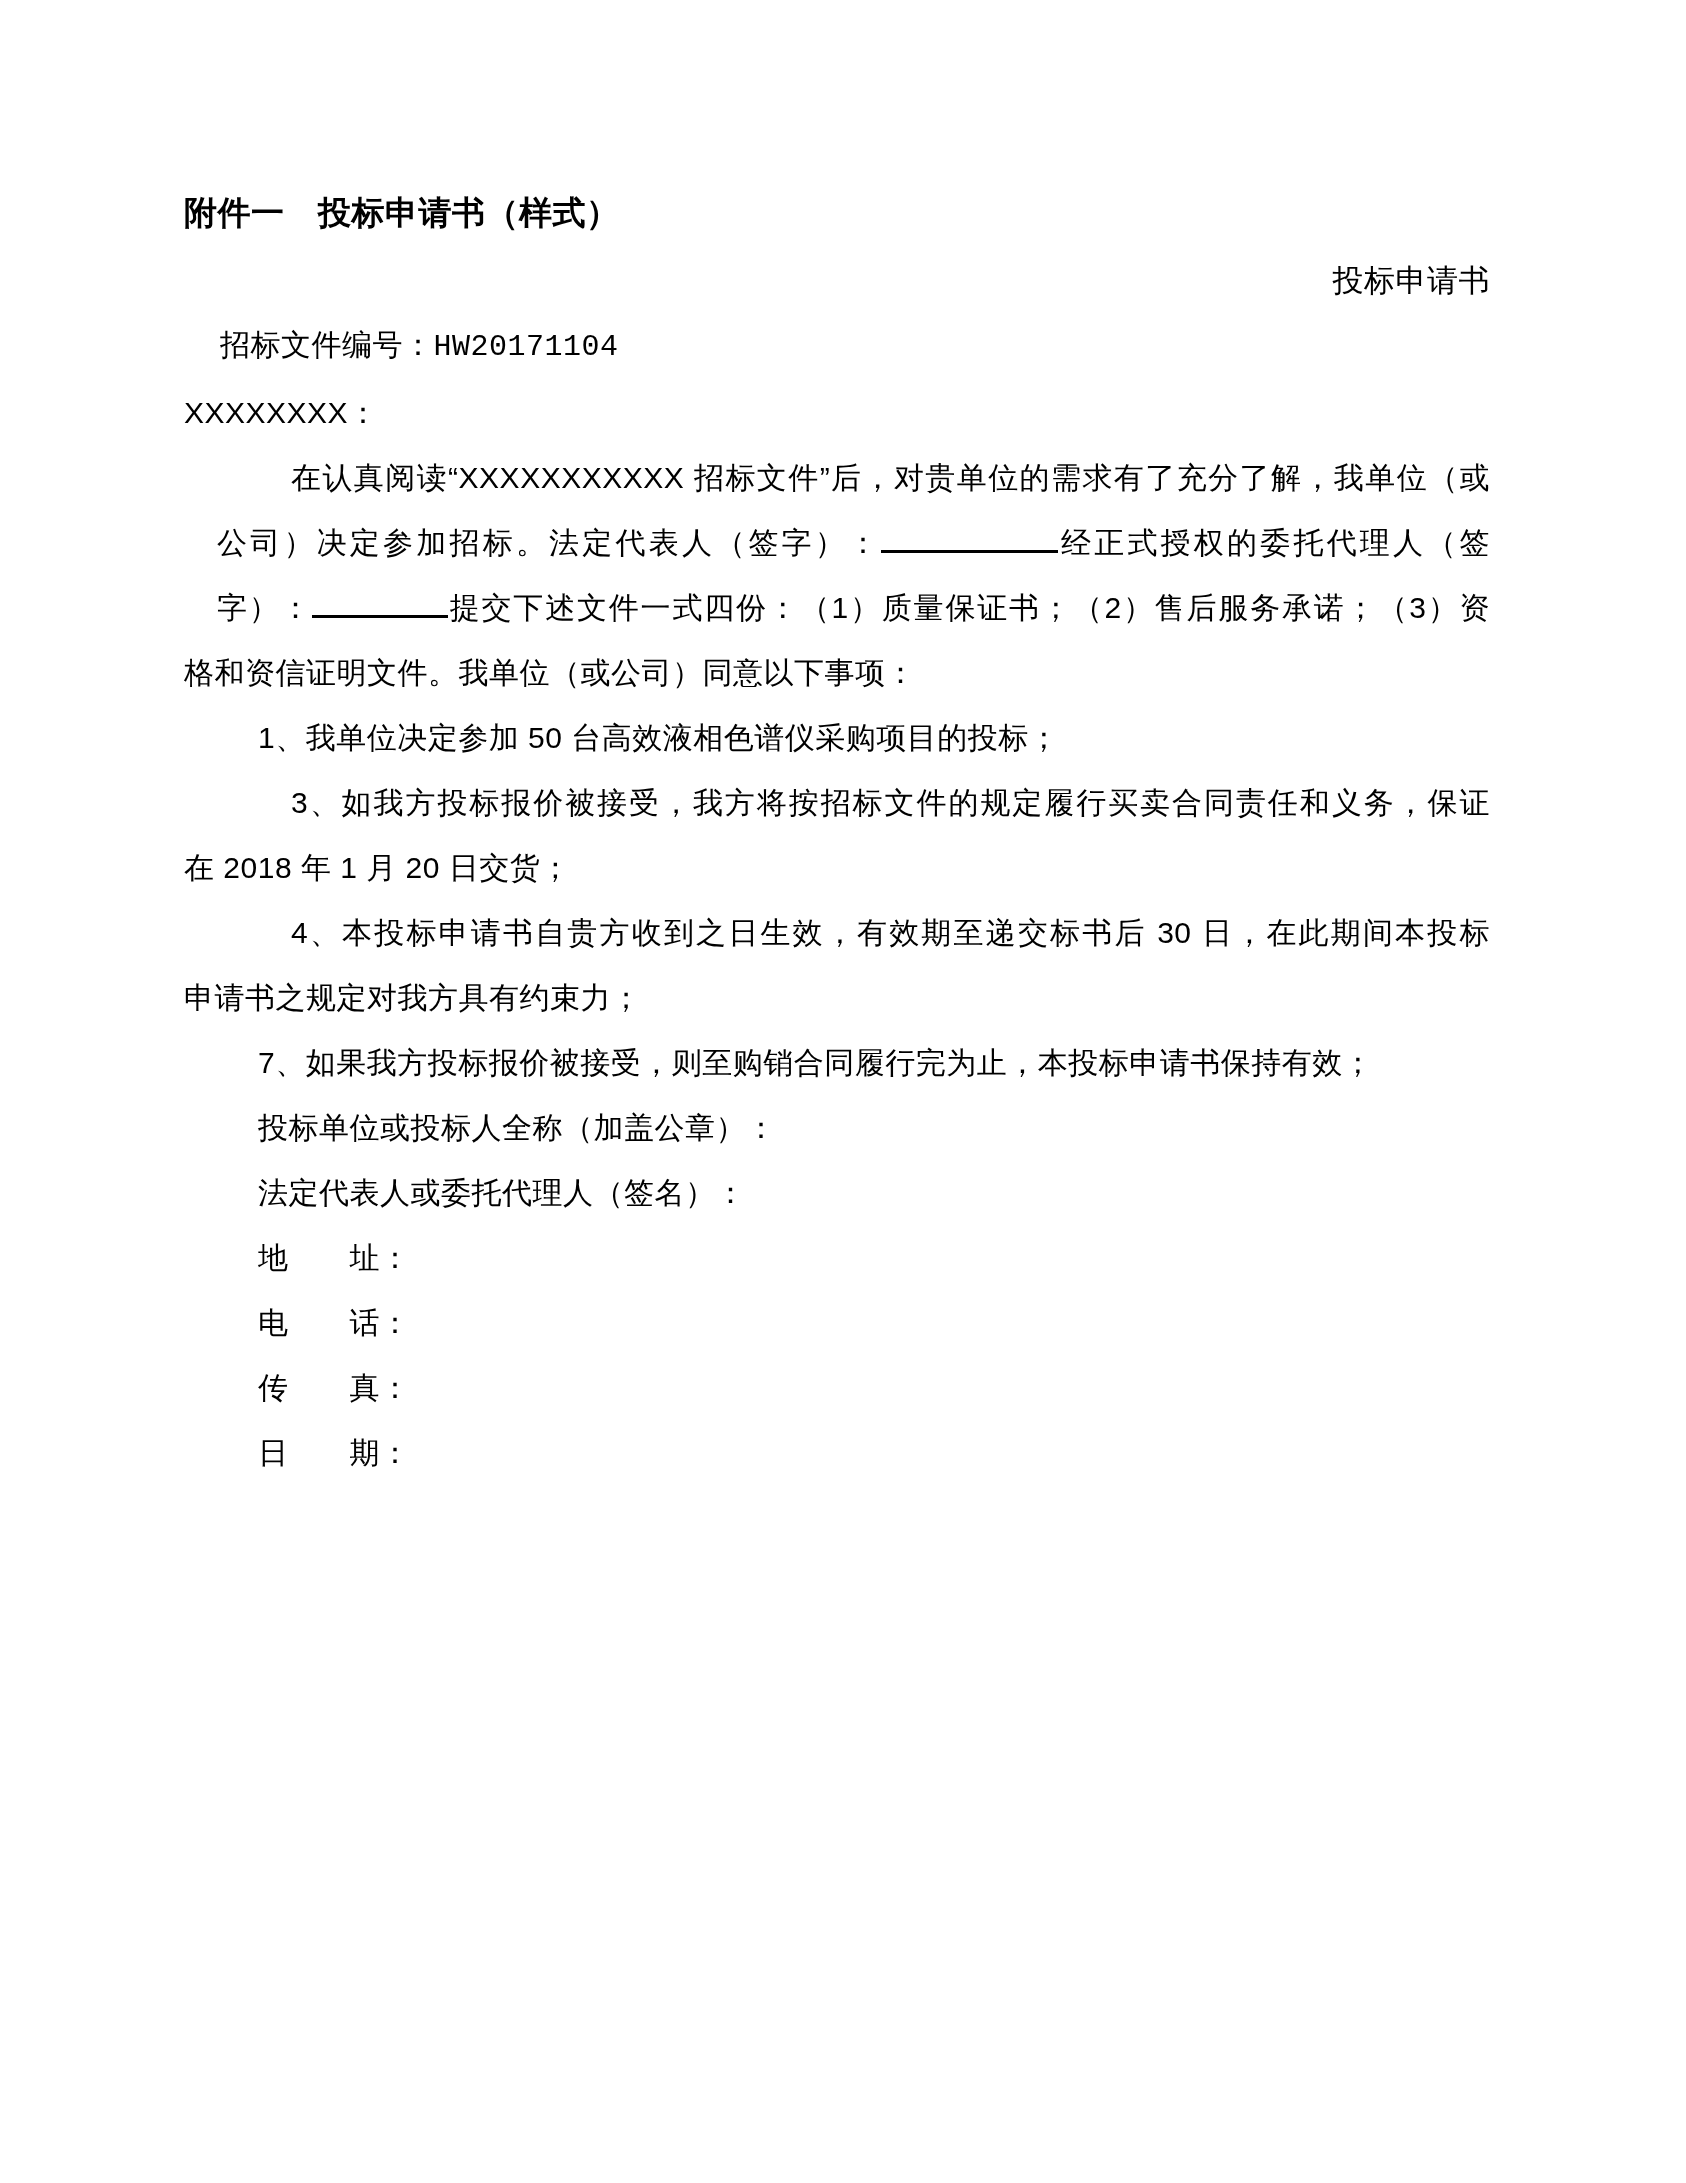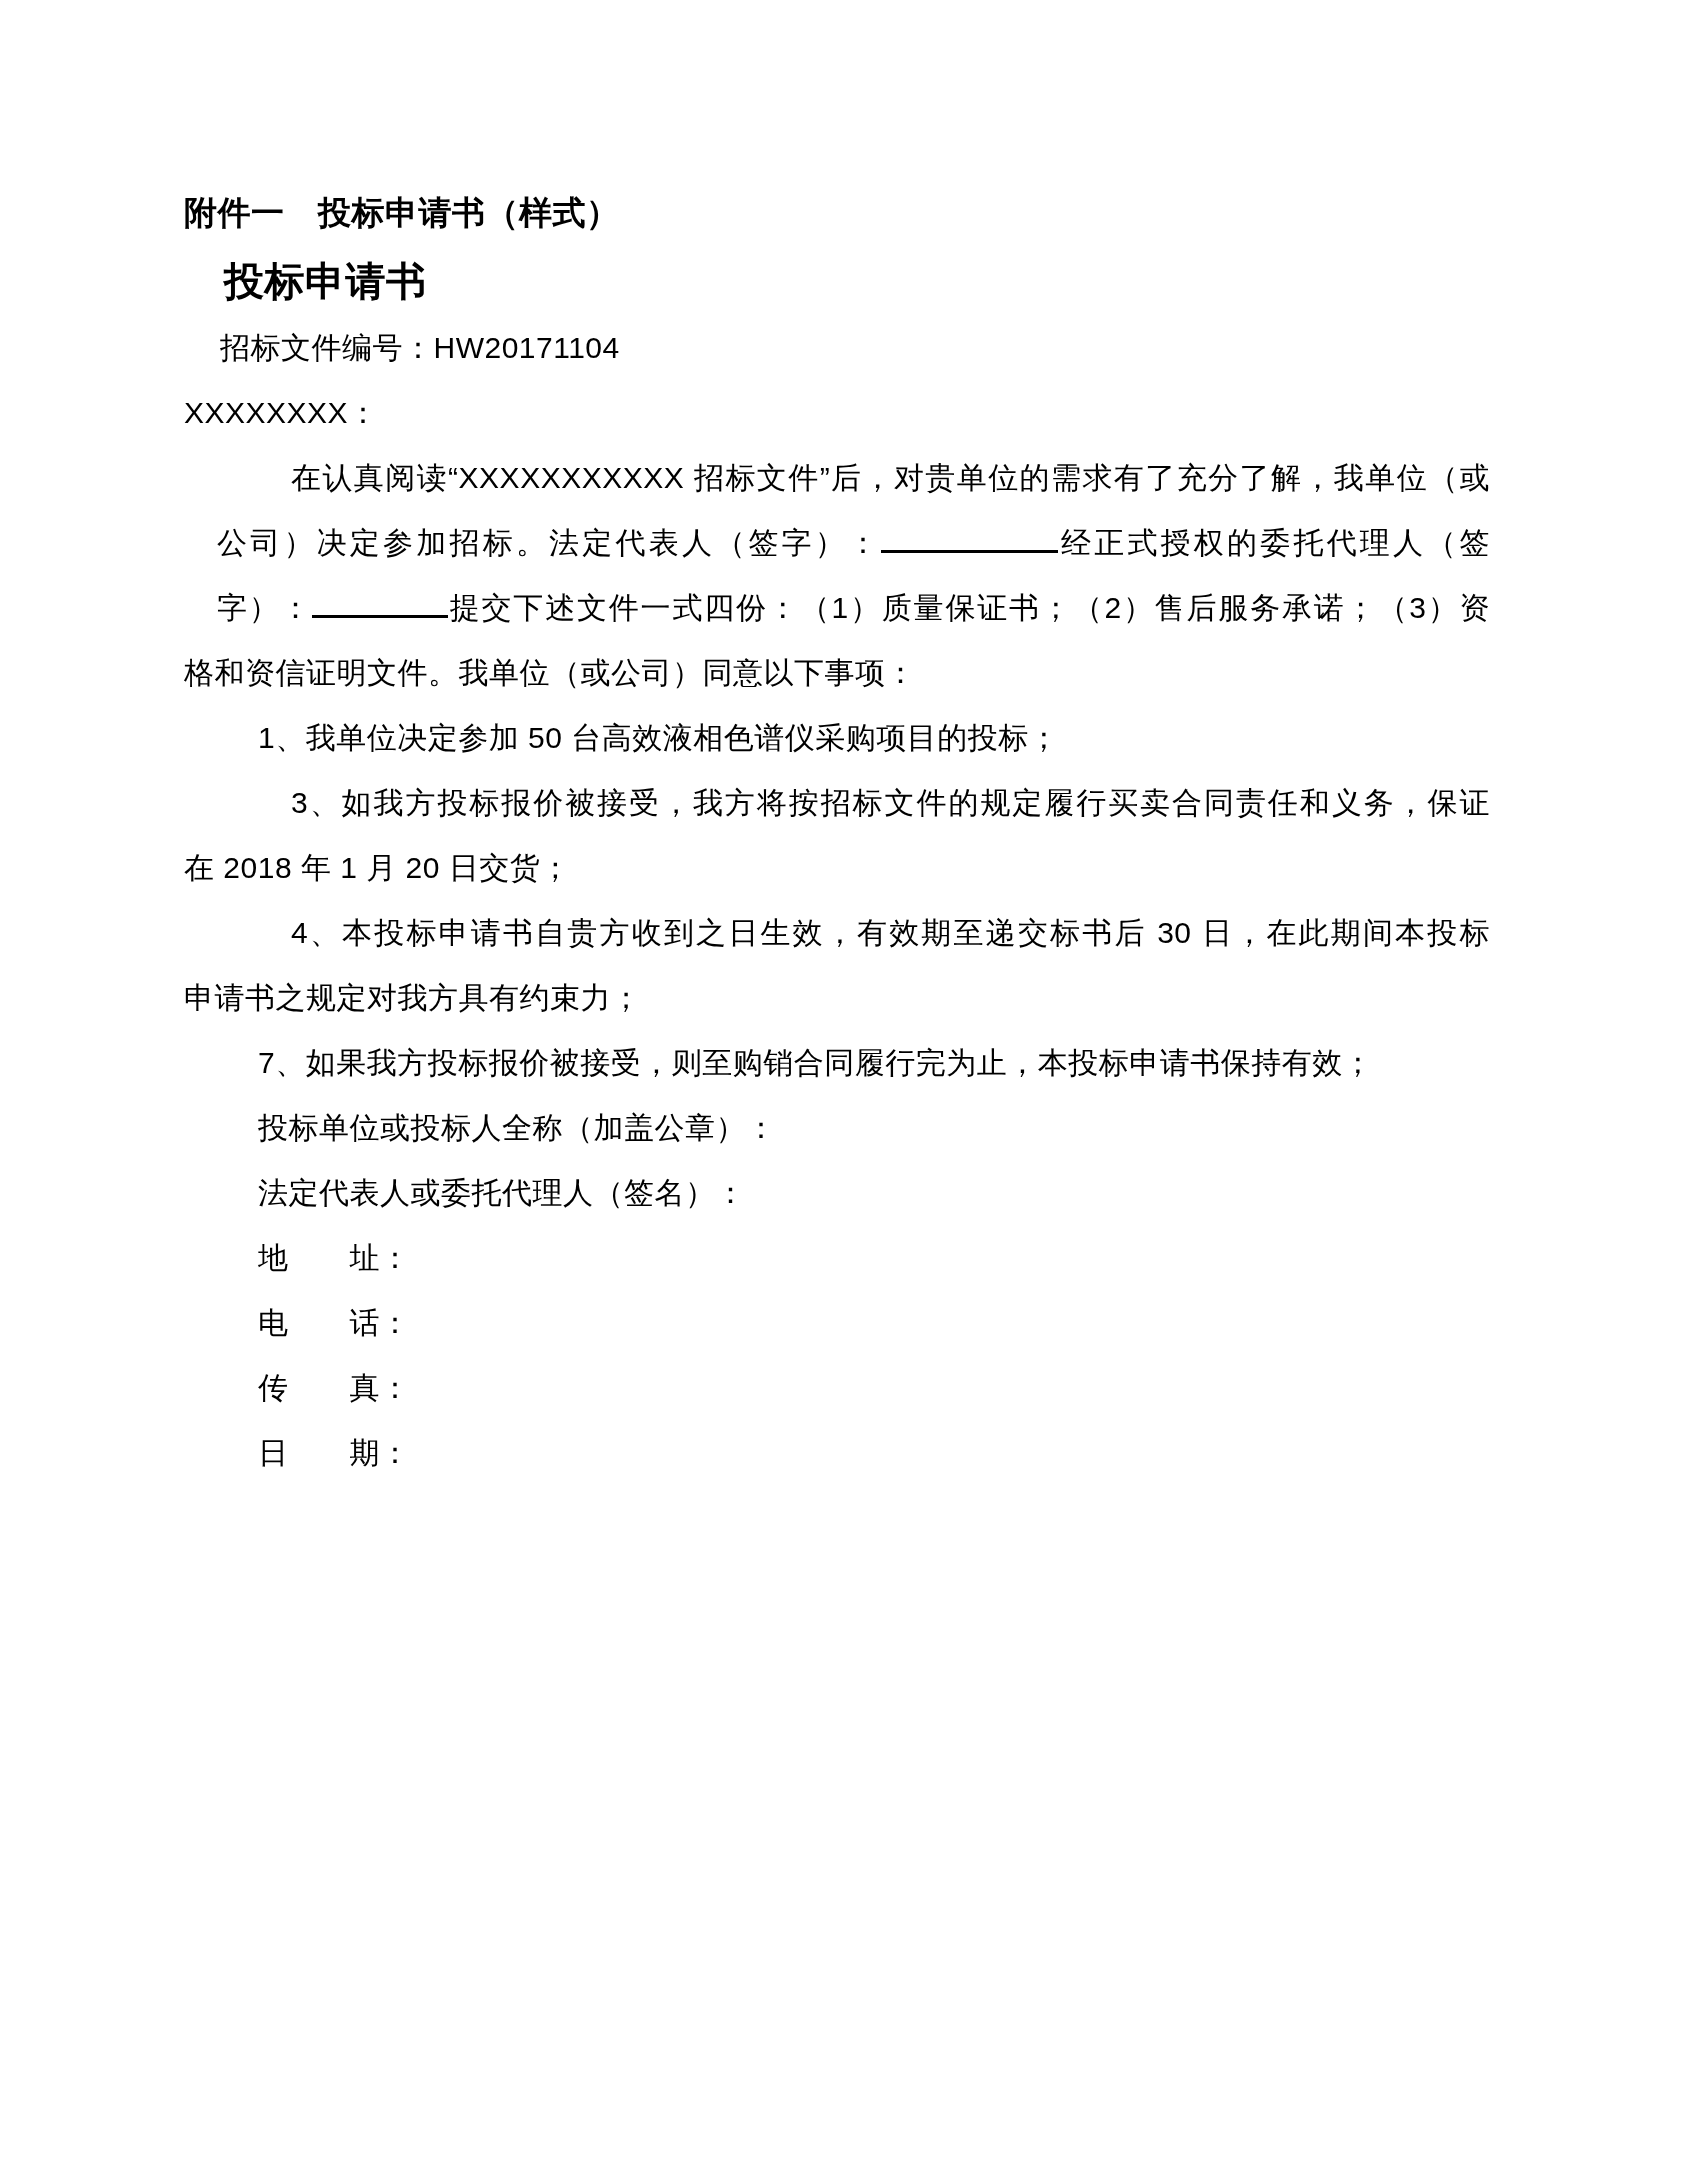--- a/index.html
+++ b/index.html
@@ -34,27 +34,27 @@
   .line {
     margin: 0;
     white-space: nowrap;
   }
   .h-attach {
     font-size: 33px;
     font-weight: 700;
     line-height: 68px;
   }
   .h-title {
-    font-size: 40px;
-    font-weight: 700;
+    font-size: 31px;
+    font-weight: 400;
     line-height: 68px;
-    text-align: left;
+    text-align: right;
     text-indent: 40px;
   }
-  .ind1 { padding-left: 36px; }   
+  .ind1 { padding-left: 36px; font-family: Liberation Mono, monospace; }   
   .ind2 { padding-left: 74px; }   
   .fill {
     text-align: justify;
     text-align-last: justify;
     margin-left: 33px;
   }
   .blank {
     display: inline-block;
     height: 0.85em;
     border-bottom: 3.6px solid #000000;

